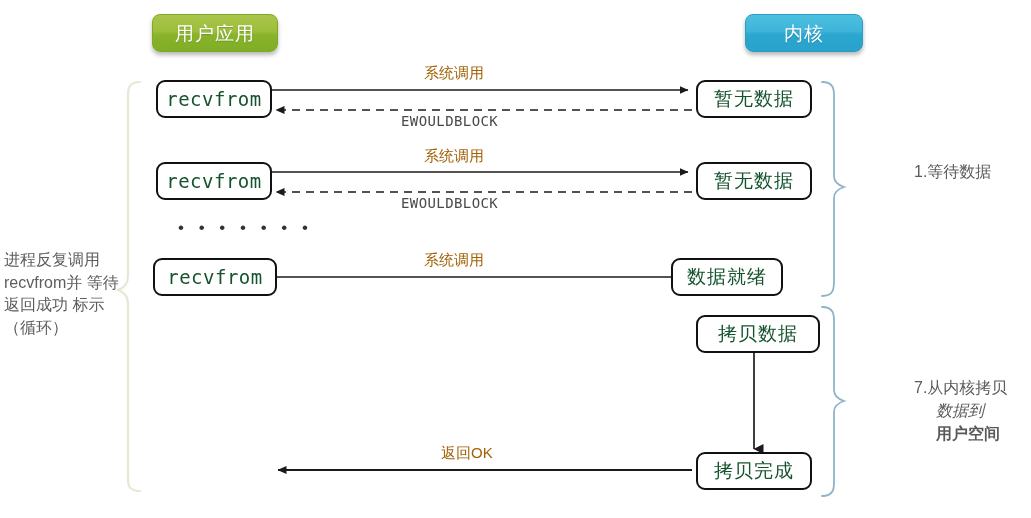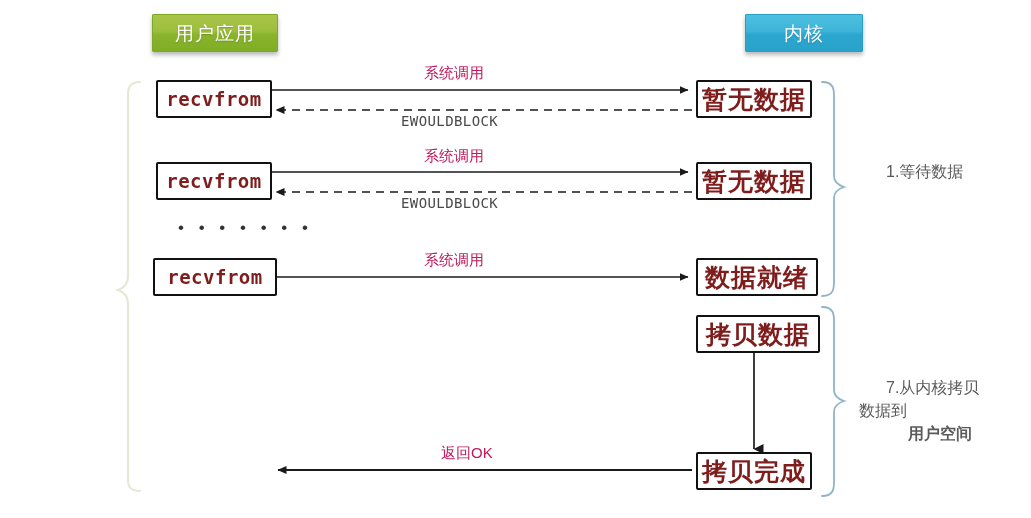--- a/index.html
+++ b/index.html
@@ -15,21 +15,21 @@
     width: 1031px;
     height: 518px;
     background: #ffffff;
     overflow: hidden;
   }
   .abs { position: absolute; }
 
   
   .pill {
     position: absolute;
-    border-radius: 1px;
+    border-radius: 8px;
     color: #ffffff;
     font-size: 19px;
     line-height: 1;
     display: flex;
     align-items: center;
     justify-content: center;
     letter-spacing: 1px;
     box-shadow: 0 3px 4px rgba(0,0,0,0.28);
     text-shadow: 0 1px 1px rgba(0,0,0,0.18);
   }
@@ -43,60 +43,60 @@
     left: 697px; top: 14px; width: 116px; height: 36px;
     background: linear-gradient(180deg, #4cc0e0 0%, #3eb4d8 45%, #2aa6cf 55%, #2aa3cc 100%);
     border: 1px solid #2b9dc4;
     margin-left: 48px;
   }
 
   
   .node {
     position: absolute;
     border: 2.5px solid #111111;
-    border-radius: 2px;
+    border-radius: 9px;
     background: #ffffff;
     display: flex;
     align-items: center;
     justify-content: center;
-    color: #7f1d1d;
+    color: #14532d;
     box-sizing: border-box;
-    font-weight: bold;
   }
   .node.mono {
     font-family: "DejaVu Sans Mono", "Liberation Mono", monospace;
     font-size: 19px;
     letter-spacing: 0.5px;
   }
   .node.cjk {
-    font-size: 25px;
+    font-size: 19px;
     letter-spacing: 1px;
   }
 
   
   .edge-label {
     position: absolute;
     font-size: 15px;
-    color: #be185d;
+    color: #a16207;
     white-space: nowrap;
   }
   .edge-label.mono {
     font-family: "DejaVu Sans Mono", "Liberation Mono", monospace;
     font-size: 14px;
     letter-spacing: 0.4px;
     color: #4a4a4a;
   }
 
   
   .side-note {
     position: absolute;
     font-size: 16px;
     color: #5a5a5a;
     line-height: 1.45;
     white-space: pre-line;
+    margin-left: 28px;
   }
   .left-note {
     left: 4px; top: 249px;
     width: 120px;
     font-size: 16px;
     color: #5d5d5d;
     line-height: 1.42;
   }
   .dots {
     position: absolute;
@@ -165,38 +165,42 @@
 
   <div class="node mono" style="left:156px; top:162px; width:116px; height:38px;">recvfrom</div>
 
   <div class="node mono" style="left:153px; top:258px; width:124px; height:38px;">recvfrom</div>
 
 
   <div class="node cjk" style="left:696px; top:80px; width:116px; height:38px;">暂无数据</div>
 
   <div class="node cjk" style="left:696px; top:162px; width:116px; height:38px;">暂无数据</div>
 
-  <div class="node cjk" style="left:696px; top:258px; width:122px; height:38px;">数据就绪</div>
+  <div class="node cjk" style="left:671px; top:258px; width:112px; height:38px;">数据就绪</div>
 
   <div class="node cjk" style="left:696px; top:315px; width:124px; height:38px;">拷贝数据</div>
 
   <div class="node cjk" style="left:696px; top:452px; width:116px; height:38px;">拷贝完成</div>
 
   <div class="edge-label" style="left:424px; top:64px;">系统调用</div>
   <div class="edge-label mono" style="left:401px; top:113px;">EWOULDBLOCK</div>
 
   <div class="edge-label" style="left:424px; top:147px;">系统调用</div>
   <div class="edge-label mono" style="left:401px; top:195px;">EWOULDBLOCK</div>
 
   <div class="edge-label" style="left:424px; top:251px;">系统调用</div>
 
   <div class="edge-label" style="left:441px; top:444px;">返回OK</div>
 
   <div class="dots">• • • • • • •</div>
 
+  <div class="left-note abs">进程反复调用
+recvfrom并
+等待返回成功
+标示（循环）</div>
 
   <div class="side-note" style="left:886px; top:160px;">1.等待数据</div>
 
   <div class="side-note" style="left:886px; top:376px;">7.从内核拷贝</div>
-  <div class="side-note" style="left:859px; top:399px;">数据到</div>
+  <div class="side-note" style="left:908px; top:399px;font-style:italic;">数据到</div>
   <div class="side-note" style="left:908px; top:422px;font-weight:bold;">用户空间</div>
 
 </div>
 
 </body></html>

